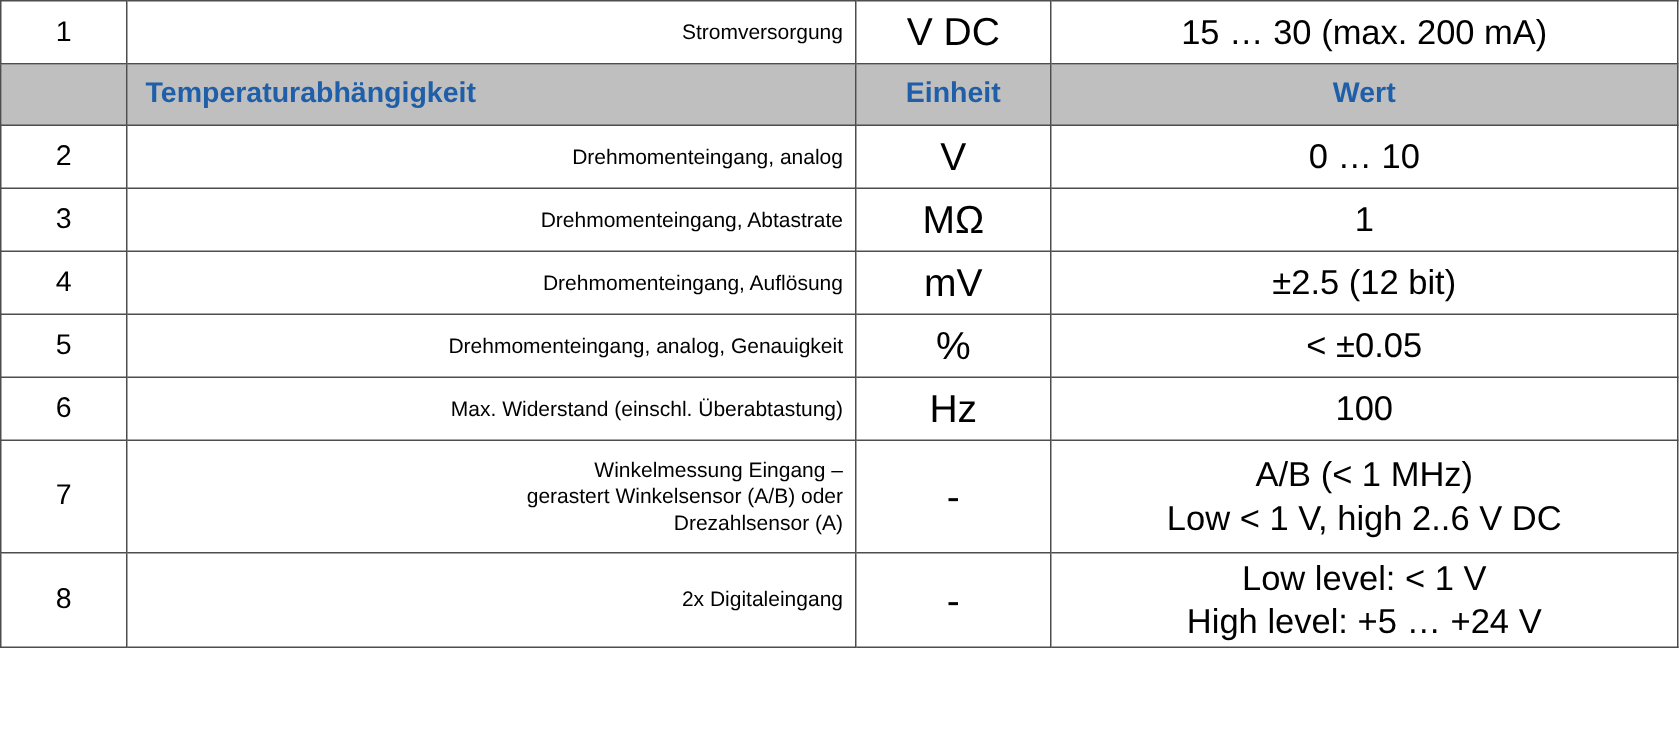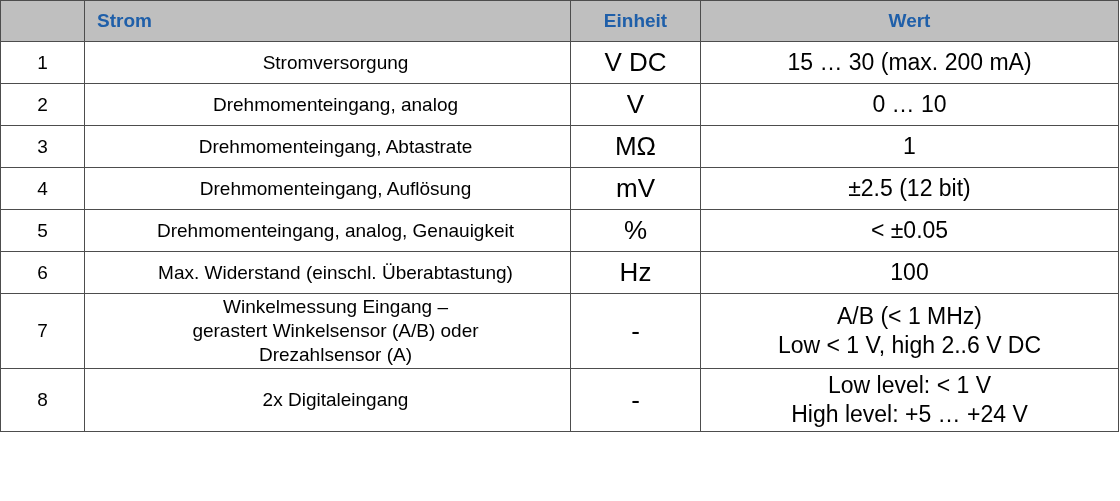--- a/index.html
+++ b/index.html
@@ -38,54 +38,54 @@
     font-weight: bold;
     height: 40px;
   }
   tr.header-row td.h-num {
     color: transparent;
   }
   td.h-desc { text-align: left; padding-left: 12px; }
   td.h-unit, td.h-val { text-align: center; }
 
   td.num   { text-align: center; font-size: 19px; }
-  td.desc  { text-align: center; padding-left: 24px; font-size: 19px; }
+  td.desc  { text-align: right; padding-left: 24px; font-size: 14px; }
   td.unit  { text-align: center; font-size: 26px; }
   td.val   { text-align: center; font-size: 23px; }
 
   tr.data-row td { height: 41px; }
   tr.tall td { height: 74px; }
   tr.tall2 td { height: 62px; }
 
   .multiline { white-space: pre-line; line-height: 1.35; }
 </style>
 </head>
 <body>
 
 <table class="spec-table">
   <colgroup>
     <col class="c-num">
       <col class="c-desc">
       <col class="c-unit">
       <col class="c-val">
   </colgroup>
   <tbody>
-    <tr class="header-row">
-      <td class="h-num"></td>
-      <td class="h-desc">Strom</td>
-      <td class="h-unit">Einheit</td>
-      <td class="h-val">Wert</td>
-    </tr>
     <tr class="data-row">
       <td class="num">1</td>
       <td class="desc">Stromversorgung</td>
       <td class="unit">V DC</td>
       <td class="val">15 … 30 (max. 200 mA)</td>
     </tr>
 
+    <tr class="header-row">
+      <td class="h-num"></td>
+      <td class="h-desc">Temperaturabhängigkeit</td>
+      <td class="h-unit">Einheit</td>
+      <td class="h-val">Wert</td>
+    </tr>
 
     <tr class="data-row">
       <td class="num">2</td>
       <td class="desc">Drehmomenteingang, analog</td>
       <td class="unit">V</td>
       <td class="val">0 … 10</td>
     </tr>
     <tr class="data-row">
       <td class="num">3</td>
       <td class="desc">Drehmomenteingang, Abtastrate</td>

